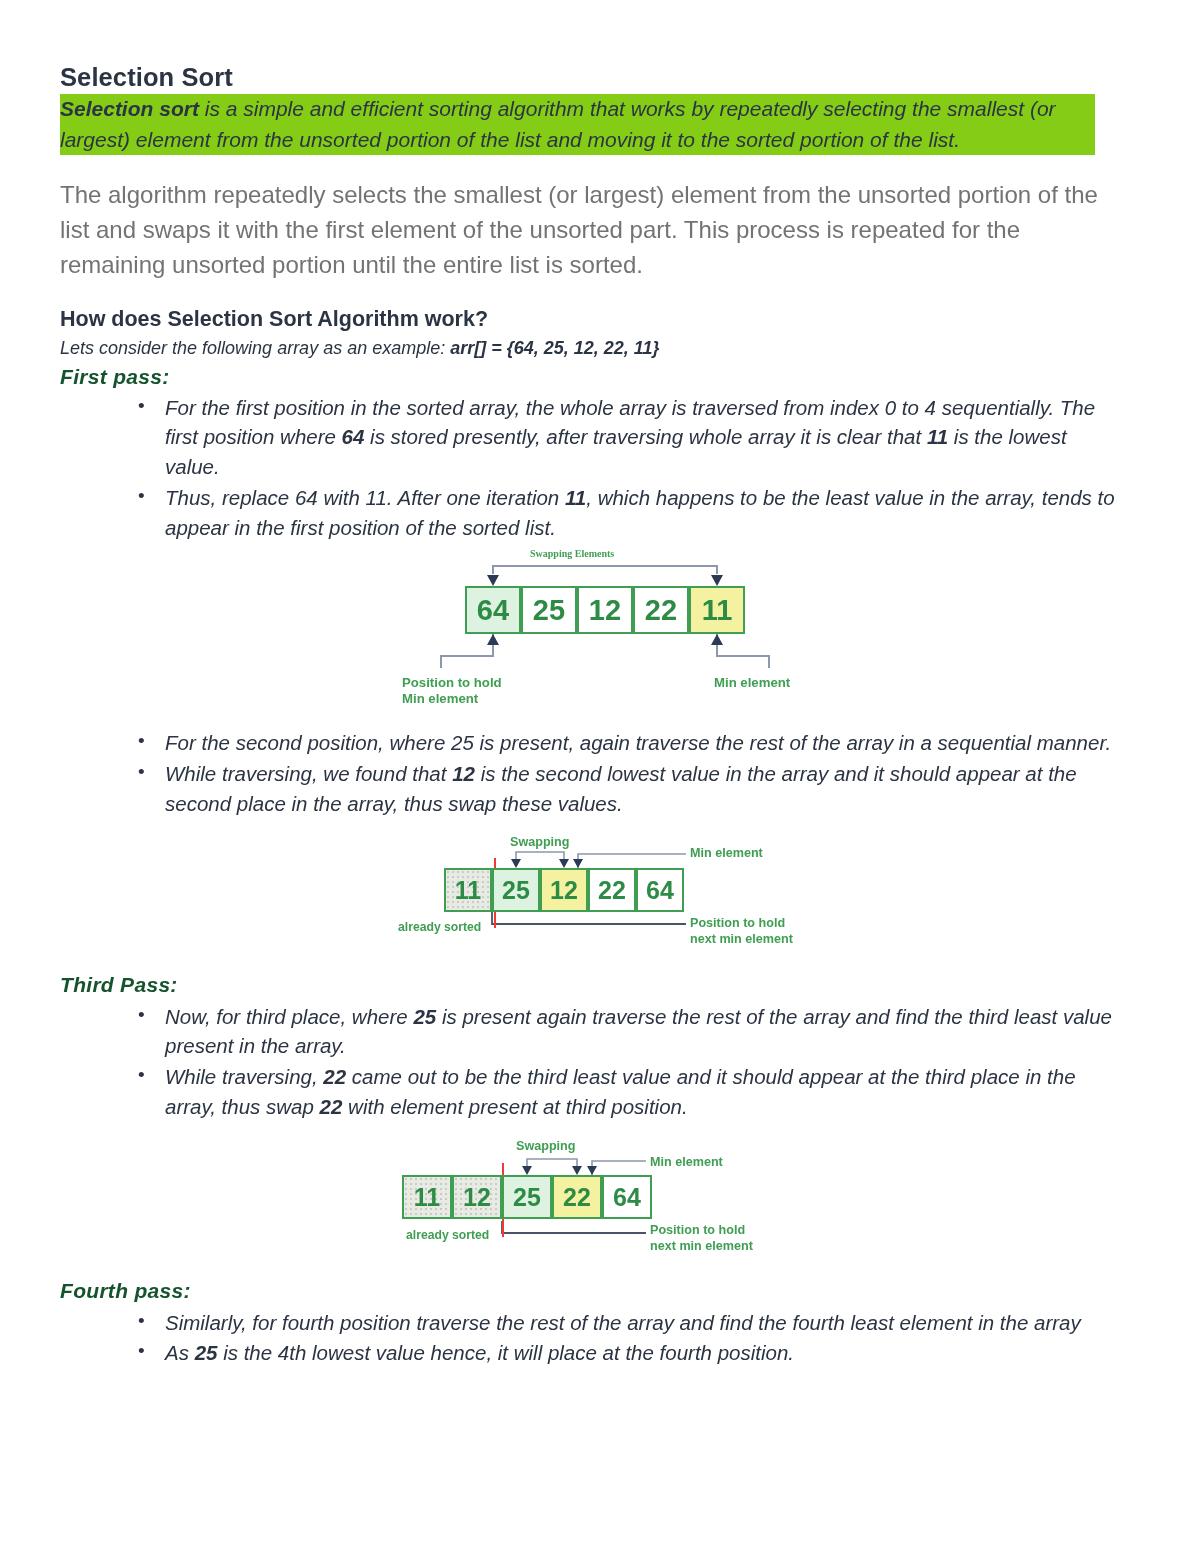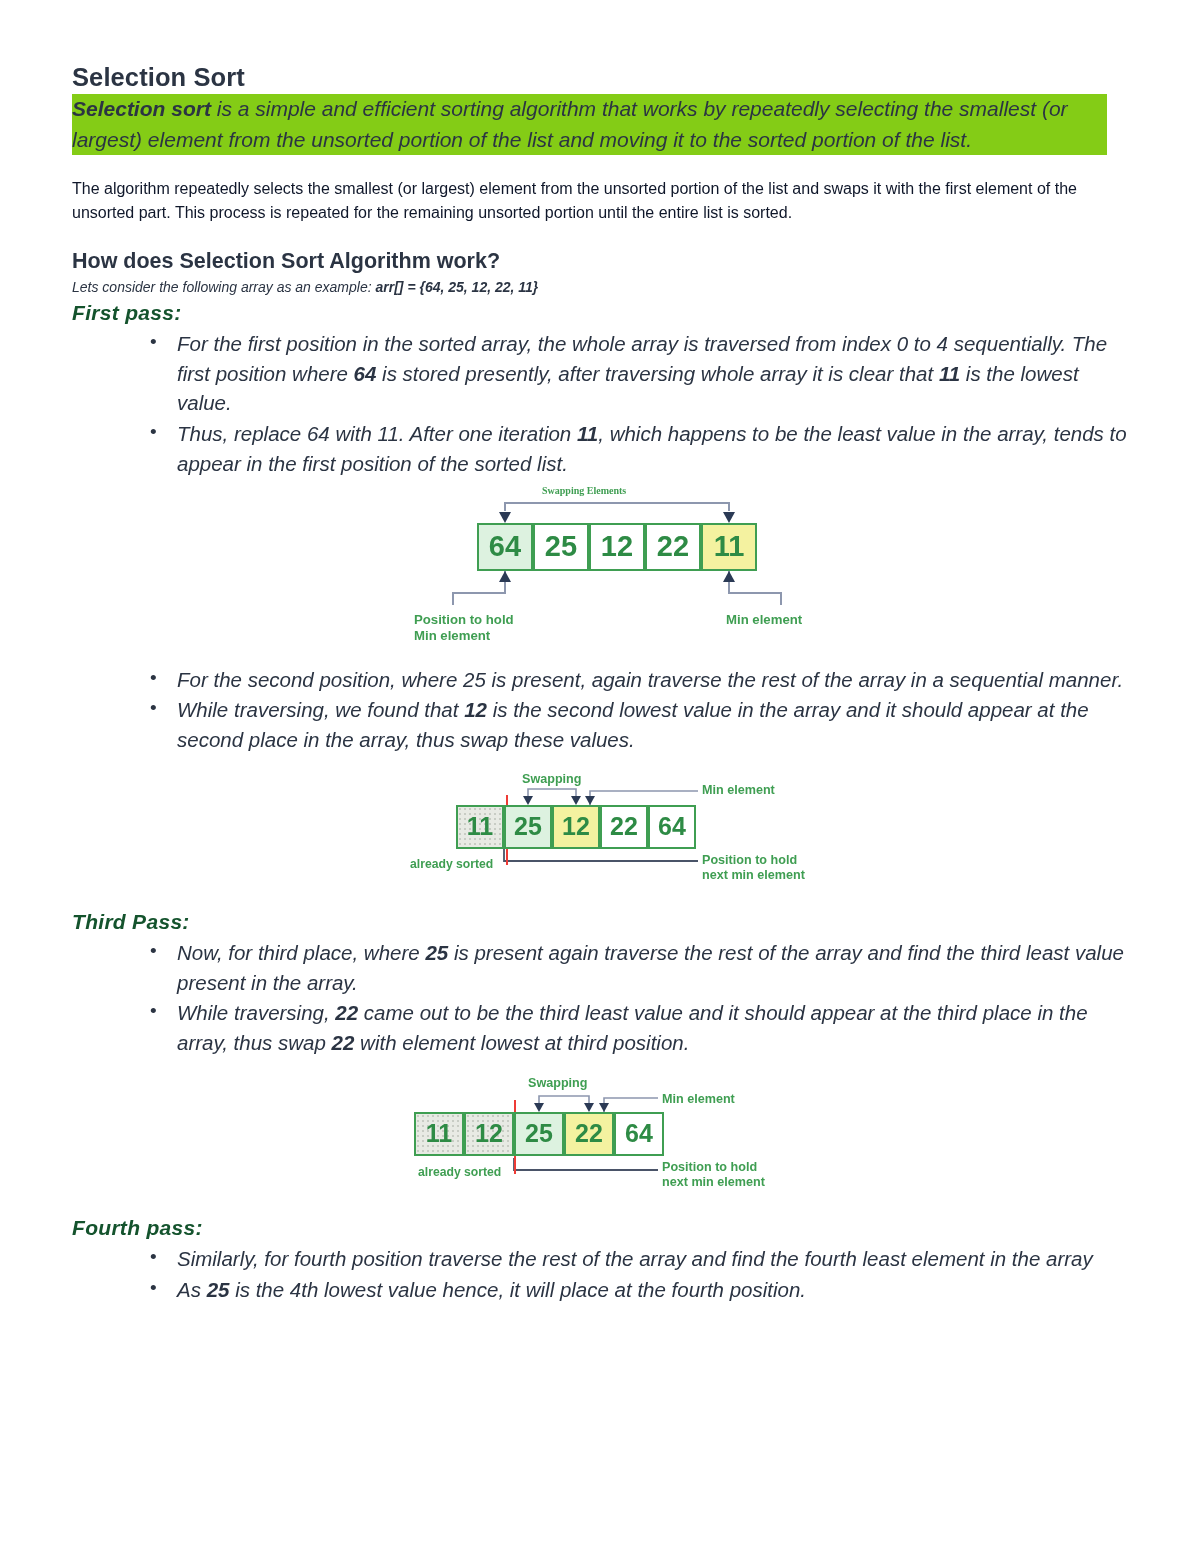--- a/index.html
+++ b/index.html
@@ -18,21 +18,21 @@
   }
   .page {
     position: absolute;
     left: 0; top: 0;
     width: 1200px;
     height: 1553px;
     padding: 0;
   }
   .content {
     position: absolute;
-    left: 72px;
+    left: 60px;
     top: 62px;
     width: 1062px;
   }
 
   h1.doc-title {
     font-size: 25.5px;
     font-weight: bold;
     margin: 0 0 2px 0;
     letter-spacing: 0.1px;
     color: #2b3443;
@@ -45,37 +45,37 @@
     line-height: 1.46;
     margin: 0;
     color: #2b3443;
     background: #84cc16;
     display: block;
     width: 1035px;
   }
   p.lede .strong { font-weight: bold; font-style: italic; }
 
   p.para {
-    font-size: 16px;
+    font-size: 24px;
     line-height: 1.46;
     margin: 22px 0 0 0;
-    color: #0f172a;
+    color: #737373;
     width: 1056px;
   }
 
   h2.section-q {
     font-size: 21.5px;
     font-weight: bold;
     margin: 24px 0 0 0;
     color: #2b3443;
     line-height: 1.3;
   }
 
   p.example-line {
-    font-size: 14px;
+    font-size: 18px;
     font-style: italic;
     margin: 2px 0 0 0;
     line-height: 1.34;
     color: #2b3443;
   }
   p.example-line .mono-strong {
     font-weight: bold;
     font-style: italic;
   }
 
@@ -280,21 +280,21 @@
     <div class="lbl sorted">already sorted</div>
     <div class="lbl pos-hold">
       <span>Position to hold</span><br>
       <span>next min element</span>
     </div>
   </div>
 
   <h3 class="pass-title spaced">Third Pass:</h3>
   <ul class="bullets">
         <li><span>Now, for third place, where </span><span class="b">25</span><span> is present again traverse the rest of the array and find the third least value present in the array.</span></li>
-        <li><span>While traversing, </span><span class="b">22</span><span> came out to be the third least value and it should appear at the third place in the array, thus swap </span><span class="b">22</span><span> with element lowest at third position.</span></li>
+        <li><span>While traversing, </span><span class="b">22</span><span> came out to be the third least value and it should appear at the third place in the array, thus swap </span><span class="b">22</span><span> with element present at third position.</span></li>
       </ul>
 
   <div class="figure" id="figure-3">
     <div class="lbl swap-title">Swapping</div>
     <svg class="overlay" width="430" height="128">
 
       <path d="M149,32 L149,24 L199,24 L199,32" fill="none" stroke="#8d97ae" stroke-width="1.6"></path>
       <polygon points="149,40 144,31 154,31" fill="#2b3a55"></polygon>
       <polygon points="199,40 194,31 204,31" fill="#2b3a55"></polygon>
 

